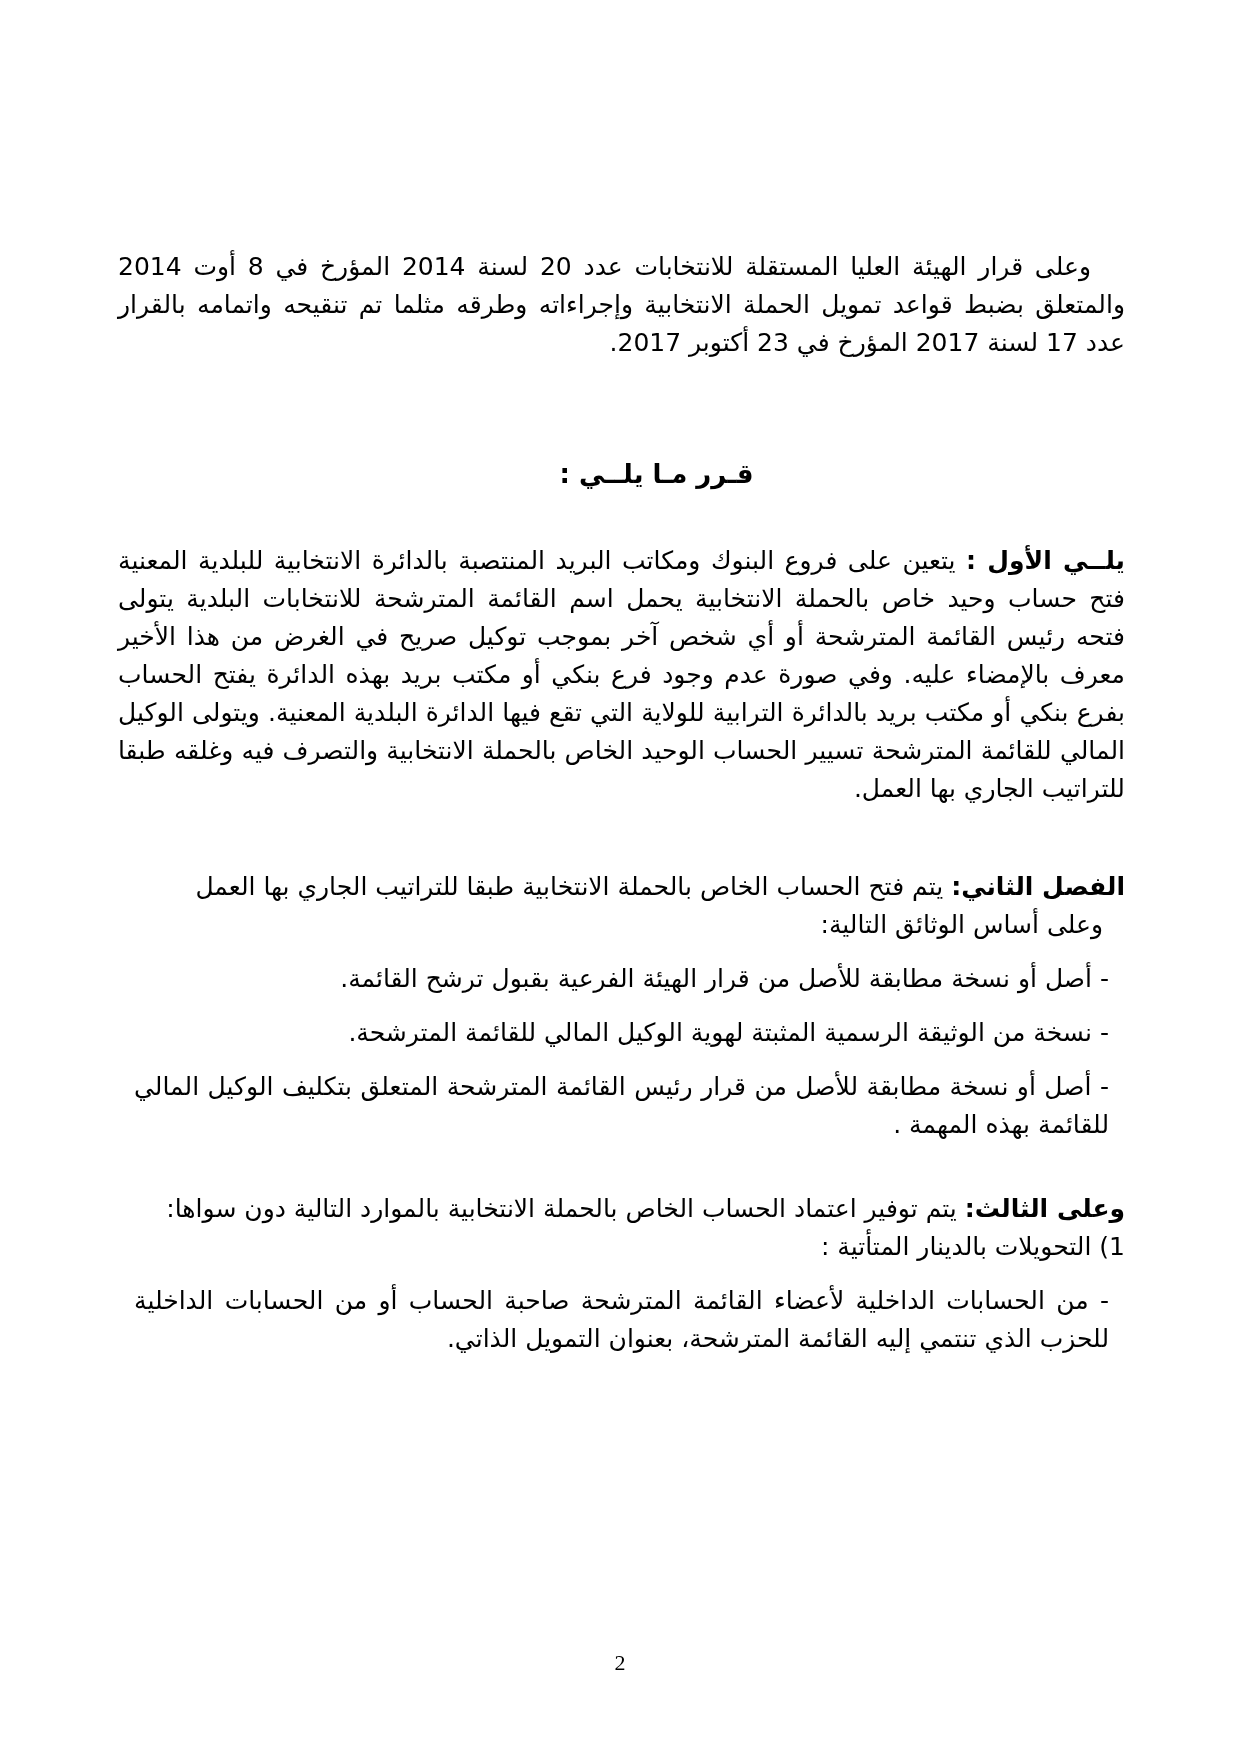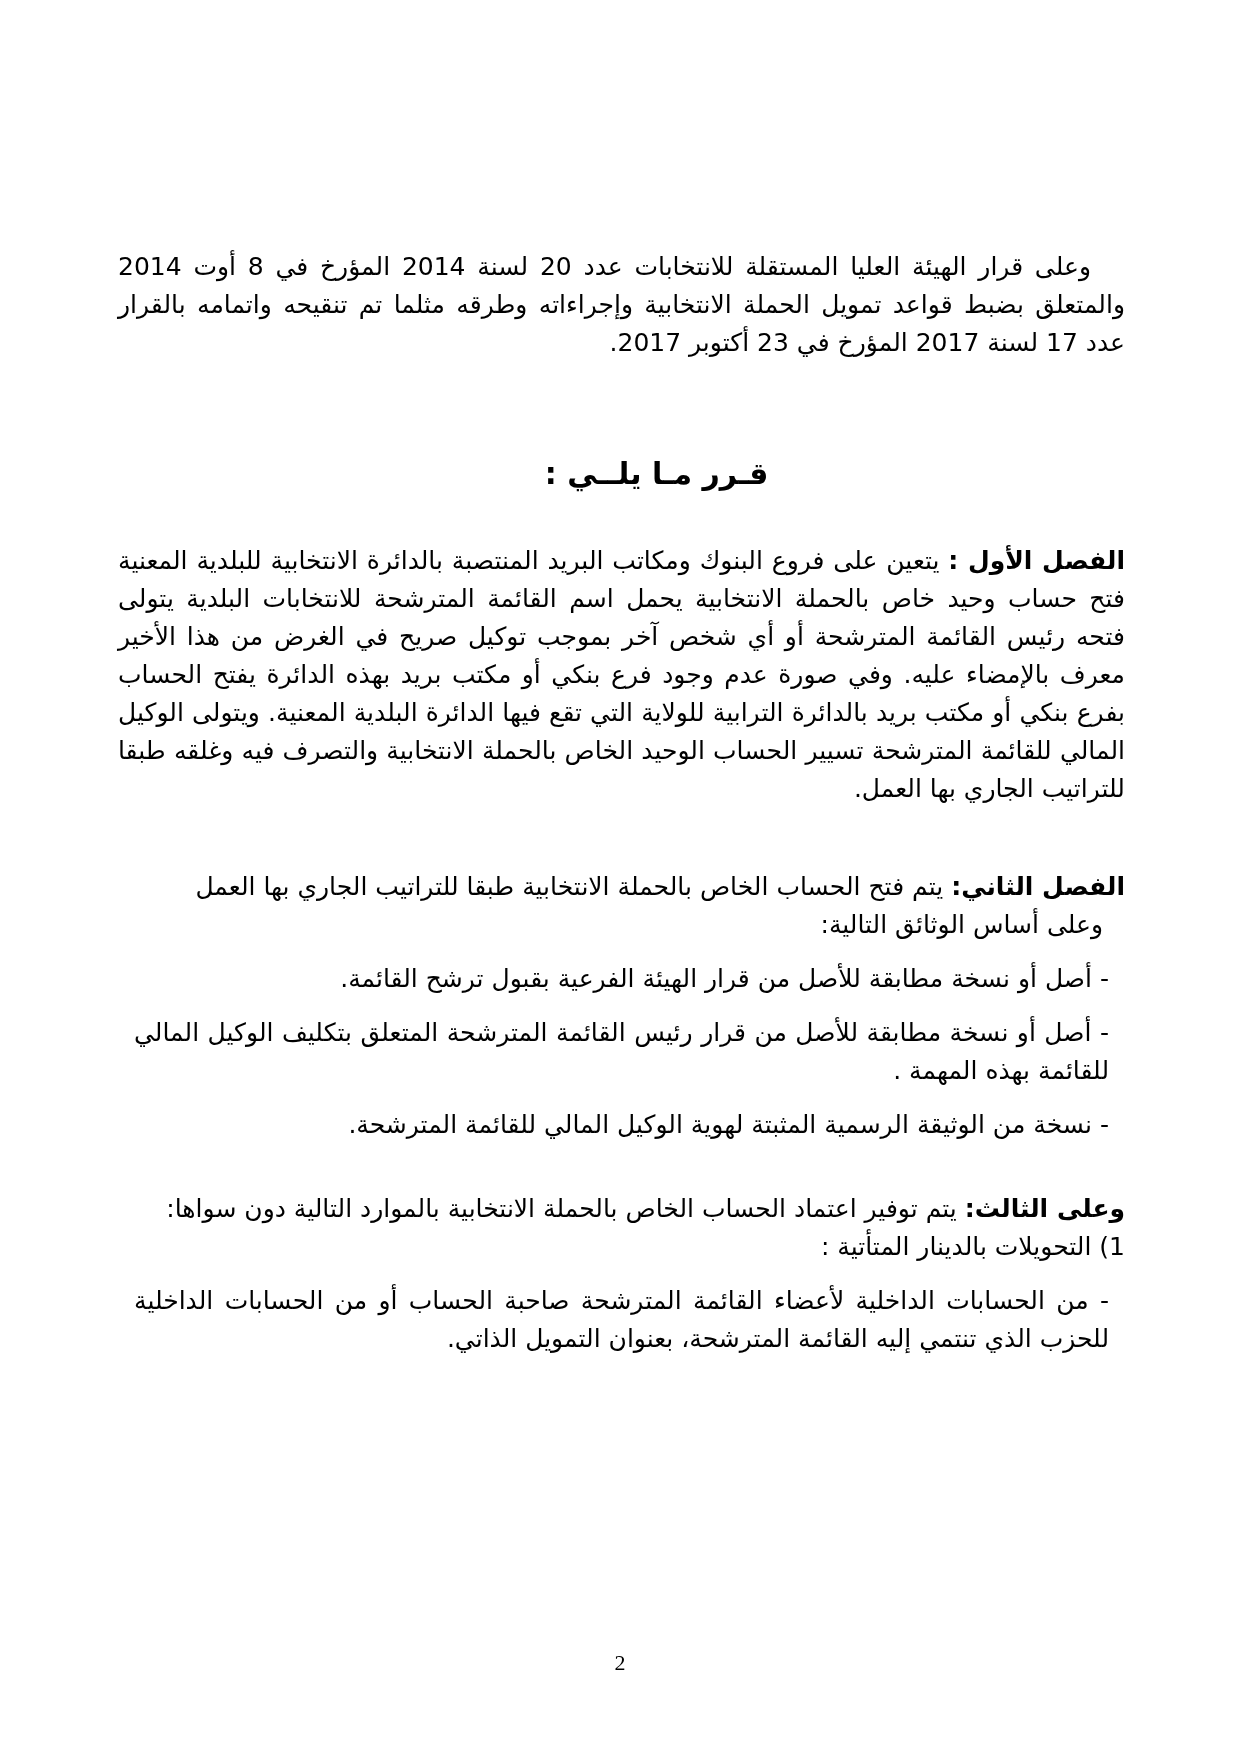--- a/index.html
+++ b/index.html
@@ -22,21 +22,21 @@
     line-height: 38px;
   }
   .para { margin: 0; }
   .indent { text-indent: 34px; }
   .gap-s { height: 30px; }
   .gap-m { height: 48px; }
   .gap-l { height: 62px; }
   .decision-title {
     text-align: center;
     font-weight: bold;
-    font-size: 30px;
+    font-size: 26px;
     padding-left: 70px;
     line-height: 40px;
   }
   .article-label { font-weight: bold; }
   .list-item { margin: 16px; }
   .sub-indent { padding-right: 22px; }
   .page-number {
     position: absolute;
     left: 0;
     right: 0;
@@ -54,37 +54,37 @@
 
   <p class="para indent">وعلى قرار الهيئة العليا المستقلة للانتخابات عدد 20 لسنة 2014 المؤرخ في 8 أوت 2014 والمتعلق بضبط قواعد تمويل الحملة الانتخابية وإجراءاته وطرقه مثلما تم تنقيحه واتمامه بالقرار عدد 17 لسنة 2017 المؤرخ في 23 أكتوبر 2017.</p>
   <div class="gap-s"></div>
 
   <div class="gap-l"></div>
   <div class="decision-title">قـرر مـا يلــي :</div>
   <div class="gap-m"></div>
 
   <section>
     <p class="para">
-      <span class="article-label">الفصل الأول :</span>
+      <span class="article-label">يلــي الأول :</span>
       <span>يتعين على فروع البنوك ومكاتب البريد المنتصبة بالدائرة الانتخابية للبلدية المعنية فتح حساب وحيد خاص بالحملة الانتخابية يحمل اسم القائمة المترشحة للانتخابات البلدية يتولى فتحه رئيس القائمة المترشحة أو أي شخص آخر بموجب توكيل صريح في الغرض من هذا الأخير معرف بالإمضاء عليه. وفي صورة عدم وجود فرع بنكي أو مكتب بريد بهذه الدائرة يفتح الحساب بفرع بنكي أو مكتب بريد بالدائرة الترابية للولاية التي تقع فيها الدائرة البلدية المعنية. ويتولى الوكيل المالي للقائمة المترشحة تسيير الحساب الوحيد الخاص بالحملة الانتخابية والتصرف فيه وغلقه طبقا للتراتيب الجاري بها العمل.</span>
     </p>
     <div class="gap-s"></div>
   </section>
 
   <div class="gap-s"></div>
 
   <section>
     <p class="para">
       <span class="article-label">الفصل الثاني:</span>
       <span>يتم فتح الحساب الخاص بالحملة الانتخابية طبقا للتراتيب الجاري بها العمل</span>
     </p>
     <p class="para sub-indent">وعلى أساس الوثائق التالية:</p>
     <p class="list-item">- أصل أو نسخة مطابقة للأصل من قرار الهيئة الفرعية بقبول ترشح القائمة.</p>
+    <p class="list-item">- نسخة من الوثيقة الرسمية المثبتة لهوية الوكيل المالي للقائمة المترشحة.</p>
     <p class="list-item">- أصل أو نسخة مطابقة للأصل من قرار رئيس القائمة المترشحة المتعلق بتكليف الوكيل المالي للقائمة بهذه المهمة .</p>
-    <p class="list-item">- نسخة من الوثيقة الرسمية المثبتة لهوية الوكيل المالي للقائمة المترشحة.</p>
   </section>
 
   <div class="gap-s"></div>
 
   <section>
     <p class="para">
       <span class="article-label">وعلى الثالث:</span>
       <span>يتم توفير اعتماد الحساب الخاص بالحملة الانتخابية بالموارد التالية دون سواها:</span>
     </p>
     <p class="para">1) التحويلات بالدينار المتأتية :</p>

